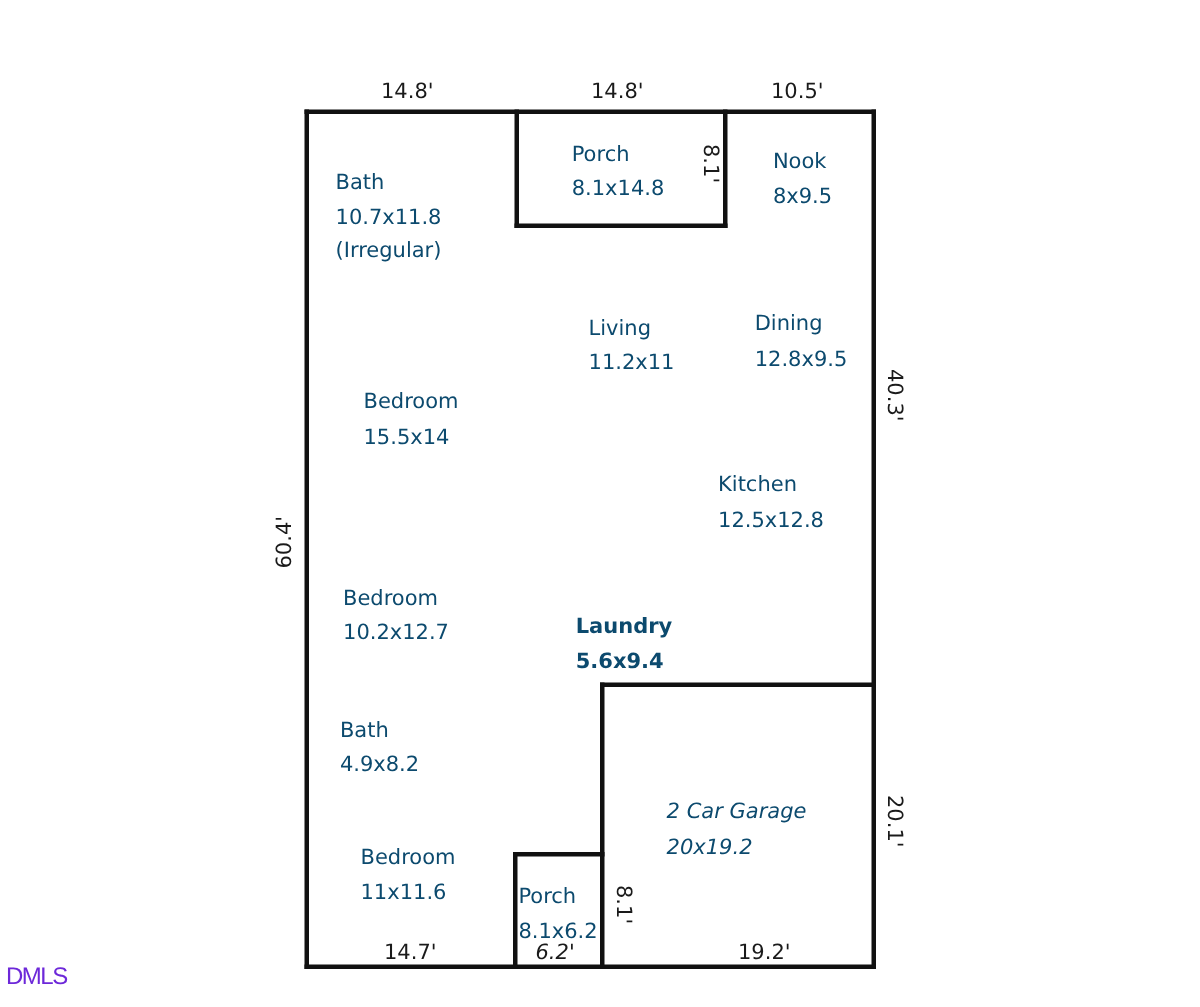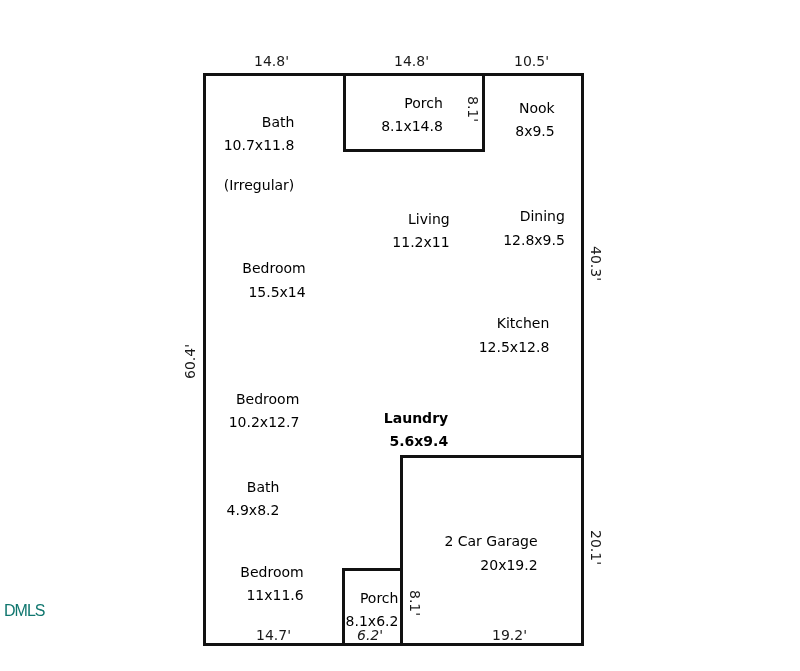--- a/index.html
+++ b/index.html
@@ -1,25 +1,25 @@
 <!DOCTYPE html>
 <html><head>
 <meta charset="utf-8">
 <style>
   html, body { margin: 0; padding: 0; background: #ffffff; }
   body { width: 800px; height: 671px; position: relative; overflow: hidden;
          font-family: "DejaVu Sans", sans-serif; color: #1a1a1a; }
   .wall { position: absolute; background: #111111; }
   .lbl { position: absolute; font-size: 14px; line-height: 16px; white-space: nowrap;
-         text-align: right; transform: translateX(-50%); color: #000000; }
+         text-align: left; transform: translateX(-50%); color: #0c4a6e; }
   .dim { position: absolute; font-size: 14px; line-height: 16px; white-space: nowrap; color: #1a1a1a; }
   .rot90 { transform-origin: left top; transform: rotate(90deg); }
   .rotm90 { transform-origin: left top; transform: rotate(-90deg); }
-  .watermark { position: absolute; left: 4px; top: 602px; font-family: "Liberation Sans", sans-serif;
-               font-size: 16px; color: #0f766e; letter-spacing: -1px; }
+  .watermark { position: absolute; left: 4px; top: 643px; font-family: "Liberation Sans", sans-serif;
+               font-size: 16px; color: #6d28d9; letter-spacing: -1px; }
   .cut { position: absolute; top: 623px; height: 30px; overflow: hidden; font-size: 14px; }
   .cut span { position: relative; top: 4px; }
 </style>
 </head>
 <body>
 
 <div>
 
   <div class="wall" style="left:203px;top:73px;width:381px;height:3px;"></div>
   <div class="wall" style="left:203px;top:73px;width:3px;height:573px;"></div>
@@ -45,21 +45,21 @@
   <div class="dim rot90" style="left:481px;top:96px;">8.1'</div>
   <div class="dim rot90" style="left:423px;top:590px;">8.1'</div>
 
   <div class="cut" style="left:256px;width:40px;"><span>14.7'</span></div>
   <div class="cut" style="left:357px;width:30px;font-style:italic;"><span>6.2'</span></div>
   <div class="cut" style="left:472px;width:40px;margin-left:20px;"><span>19.2'</span></div>
 
   <div class="lbl" style="left:259px;top:114px;">
     <div>Bath</div>
     <div style="margin-top:7px;">10.7x11.8</div>
-    <div style="margin-top:24px;">(Irregular)</div>
+    <div style="margin-top:6px;">(Irregular)</div>
   </div>
   <div class="lbl" style="left:412px;top:95px;">
     <div>Porch</div>
     <div style="margin-top:7px;">8.1x14.8</div>
   </div>
   <div class="lbl" style="left:535px;top:100px;">
     <div>Nook</div>
     <div style="margin-top:7px;">8x9.5</div>
   </div>
   <div class="lbl" style="left:421px;top:211px;">
@@ -83,21 +83,21 @@
     <div style="margin-top:7px;">10.2x12.7</div>
   </div>
   <div class="lbl" style="left:416px;top:410px;font-weight:bold;">
     <div>Laundry</div>
     <div style="margin-top:7px;">5.6x9.4</div>
   </div>
   <div class="lbl" style="left:253px;top:479px;">
     <div>Bath</div>
     <div style="margin-top:7px;">4.9x8.2</div>
   </div>
-  <div class="lbl" style="left:491px;top:533px;">
+  <div class="lbl" style="left:491px;top:533px;font-style:italic;">
     <div>2 Car Garage</div>
     <div style="margin-top:8px;">20x19.2</div>
   </div>
   <div class="lbl" style="left:272px;top:564px;">
     <div>Bedroom</div>
     <div style="margin-top:7px;">11x11.6</div>
   </div>
   <div class="lbl" style="left:372px;top:590px;">
     <div>Porch</div>
     <div style="margin-top:7px;">8.1x6.2</div>

